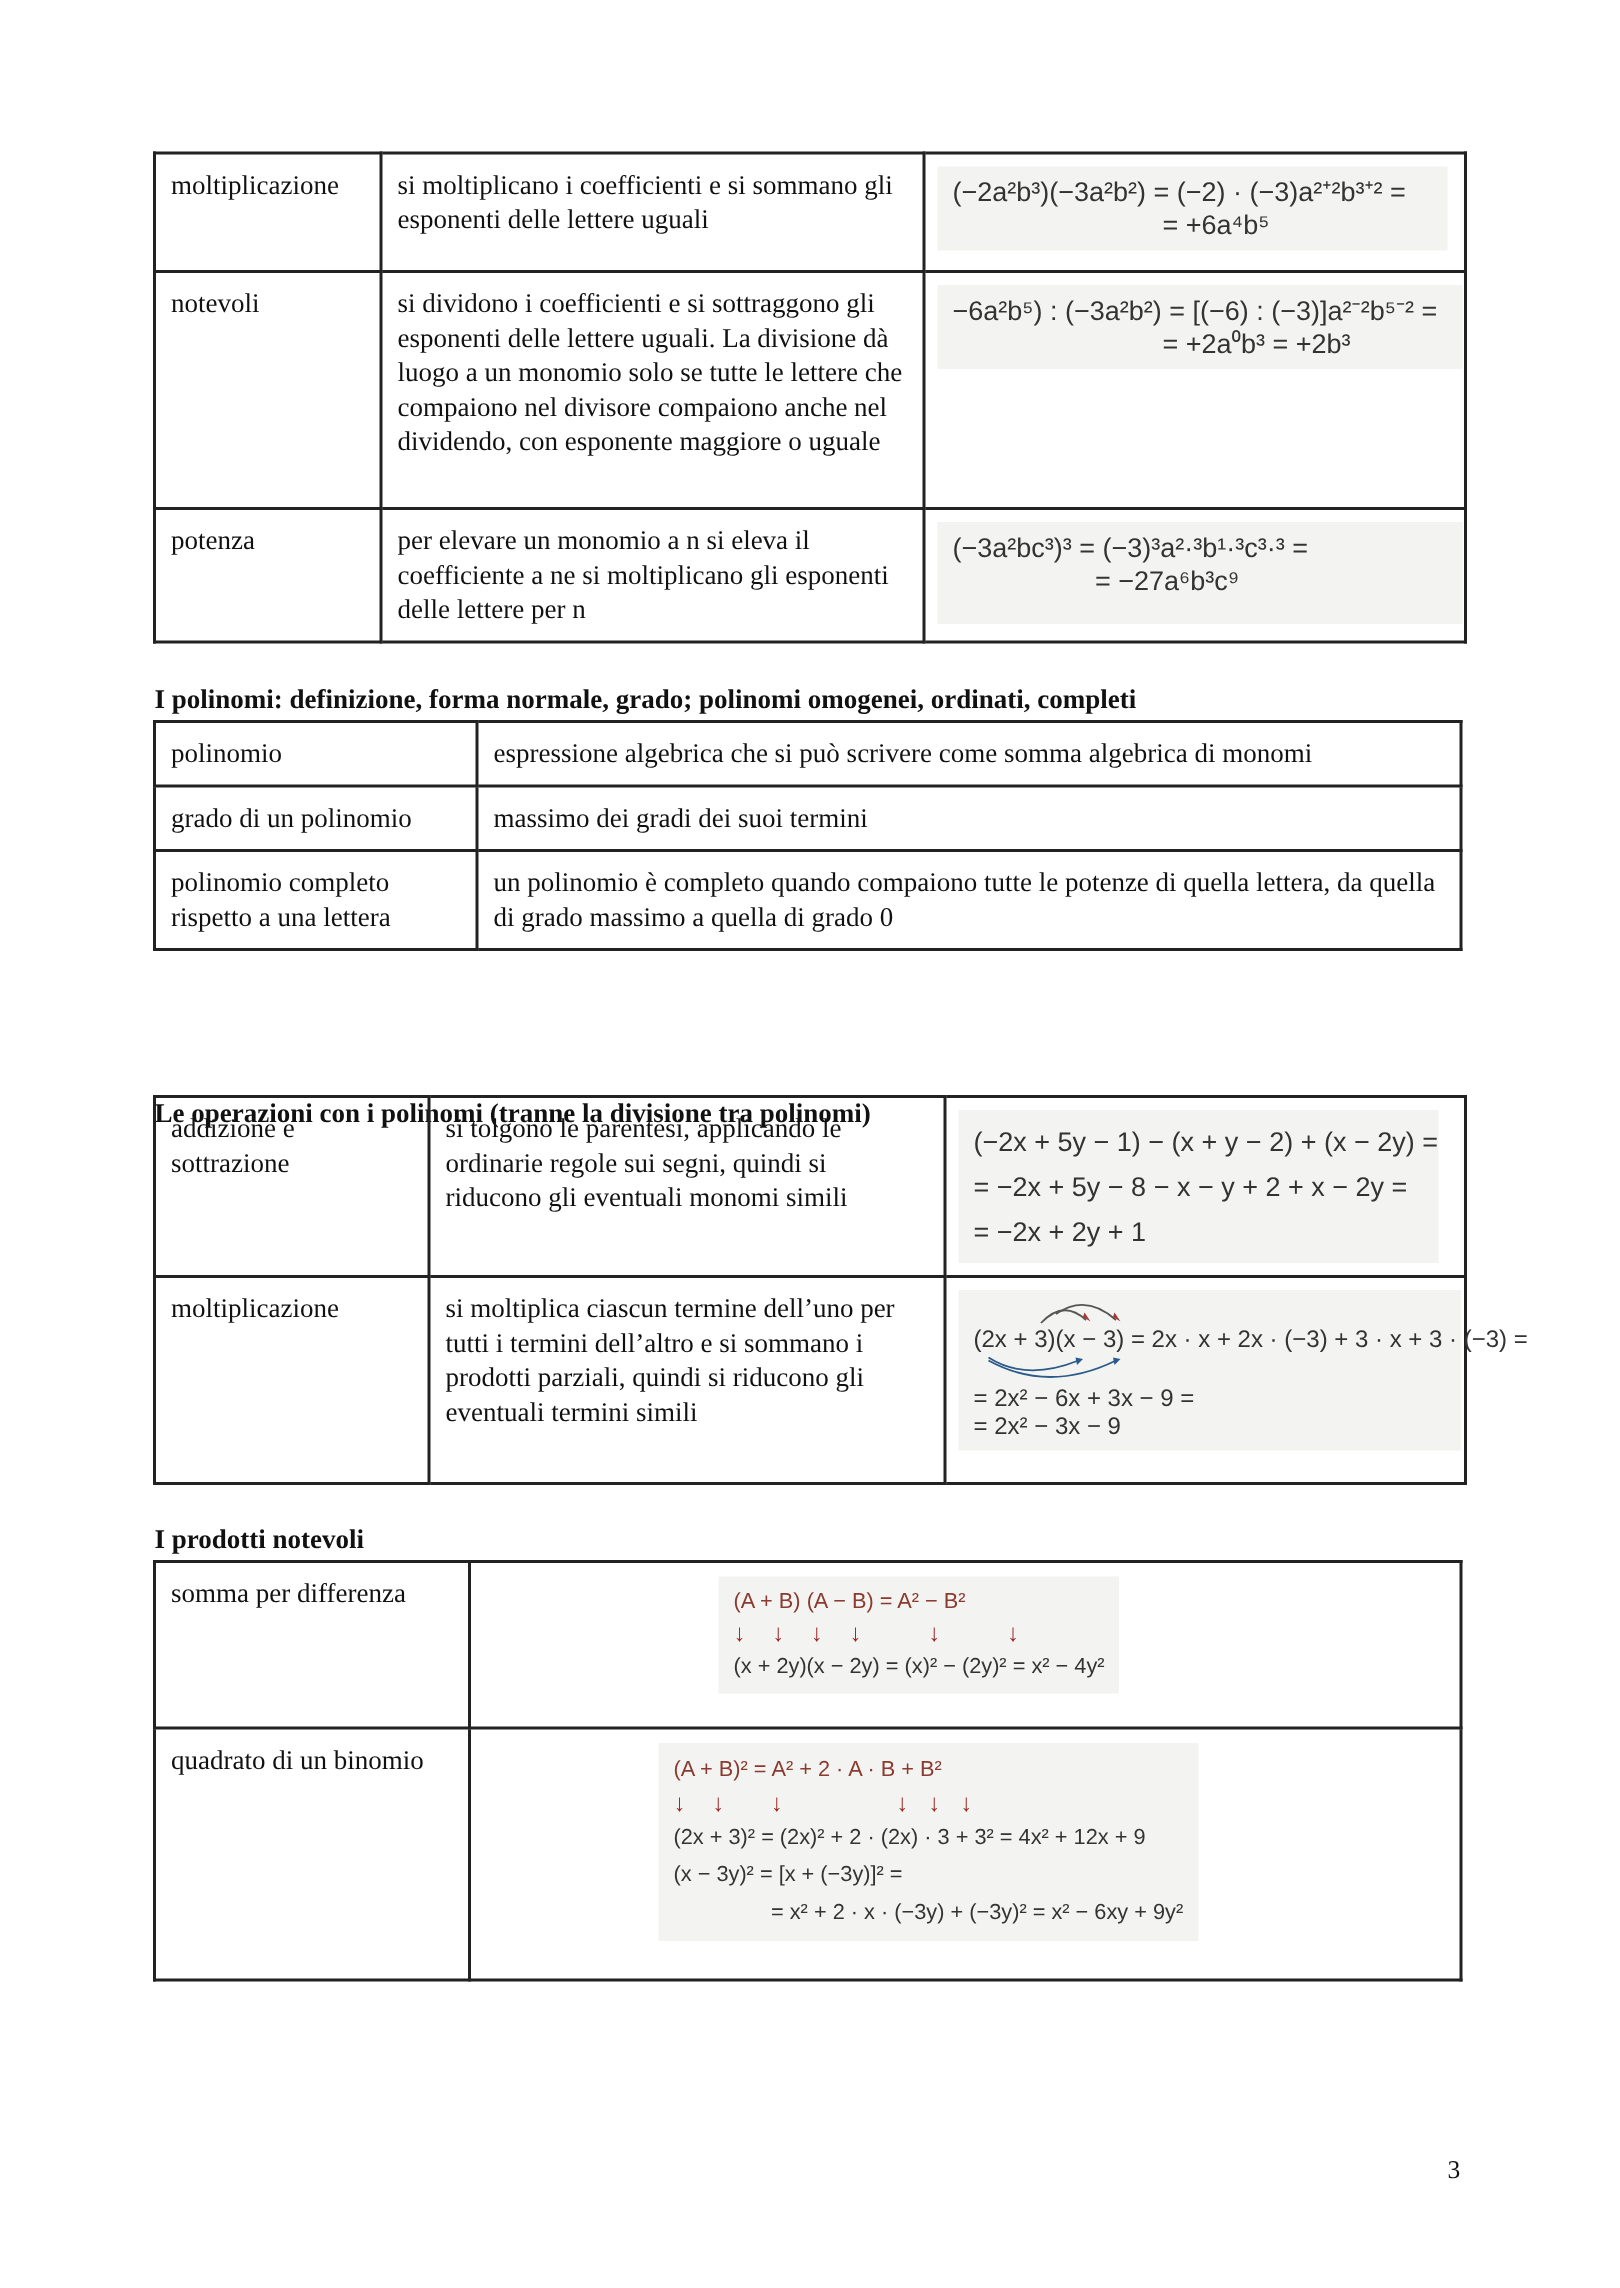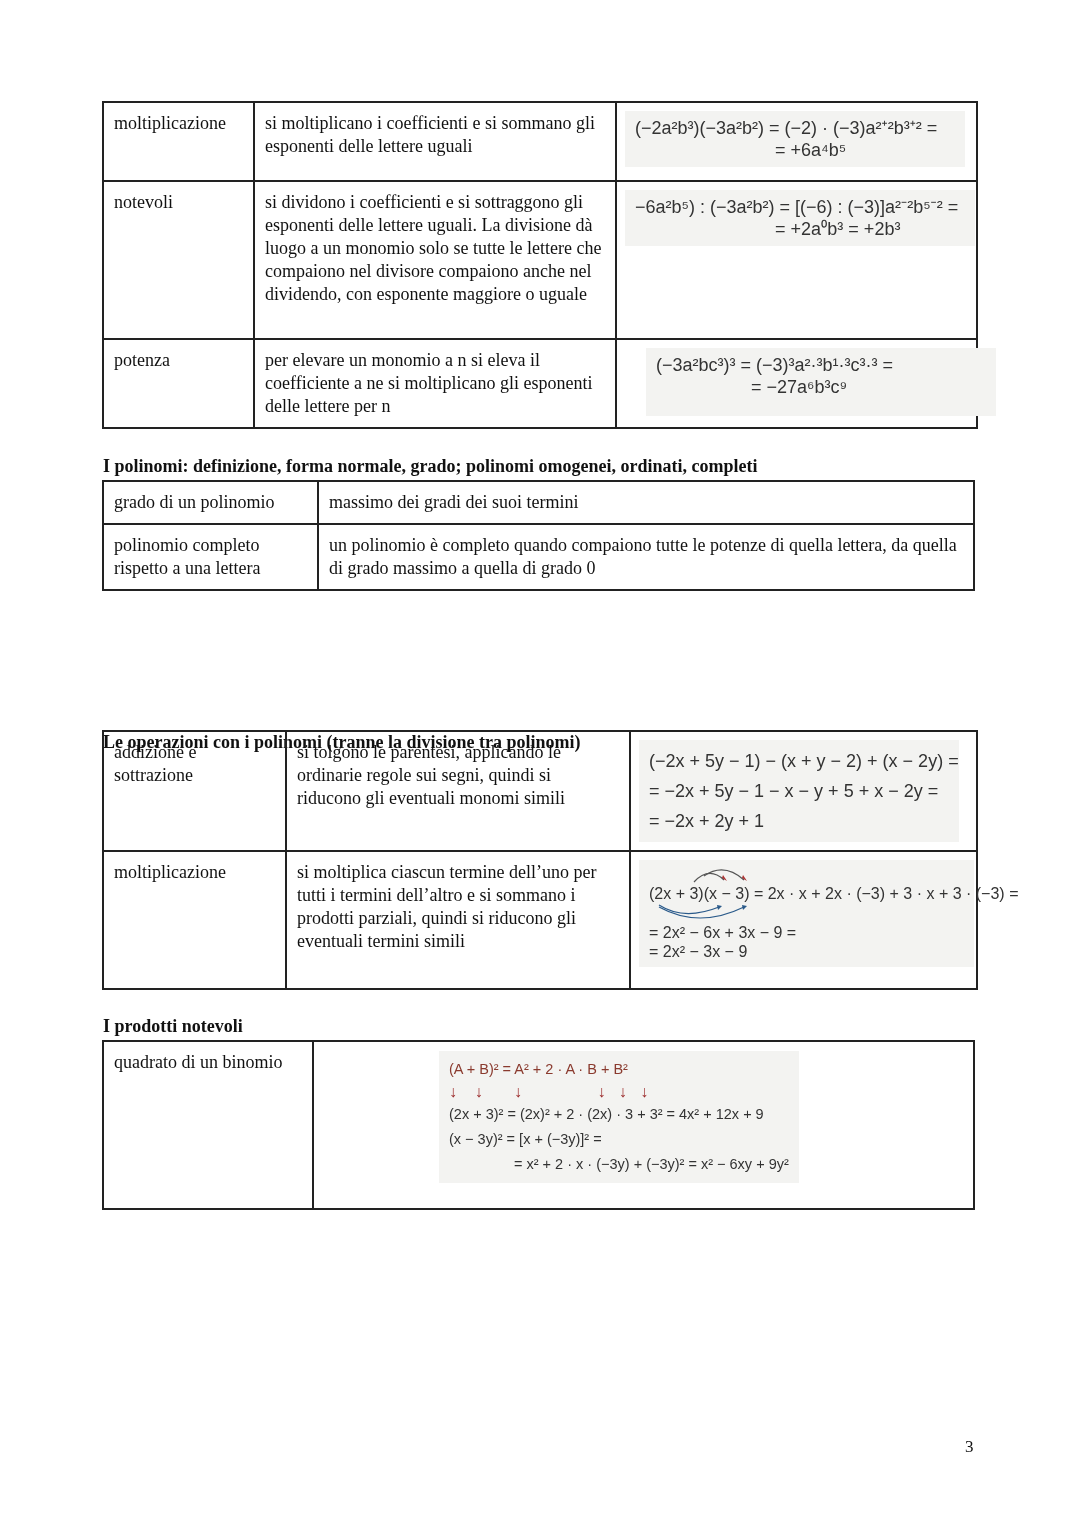--- a/index.html
+++ b/index.html
@@ -56,36 +56,40 @@
       <div class="math" style="width:330px;">
         <div class="line">−6a²b⁵) : (−3a²b²) = [(−6) : (−3)]a²⁻²b⁵⁻² =</div>
         <div class="line indent">= +2a⁰b³ = +2b³</div>
       </div>
     </td>
   </tr>
   <tr style="height:89px;">
     <td>potenza</td>
     <td>per elevare un monomio a n si eleva il coefficiente a ne si moltiplicano gli esponenti delle lettere per n</td>
     <td class="mathcell">
-      <div class="math" style="width:330px; padding-bottom:18px;margin-left:21px;">
+      <div class="math" style="width:330px; padding-bottom:18px;">
         <div class="line">(−3a²bc³)³ = (−3)³a²·³b¹·³c³·³ =</div>
         <div class="line" style="padding-left:95px;">= −27a⁶b³c⁹</div>
       </div>
     </td>
   </tr>
 </tbody>
   </table>
 
 <div class="heading" style="top:456px;">I polinomi: definizione, forma normale, grado; polinomi omogenei, ordinati, completi</div>
 <table class="tbl" style="left:102px; top:480px; width:871px;">
   <colgroup>
       <col style="width:215px">
       <col style="width:656px">
     </colgroup>
   <tbody>
+      <tr style="height:43px;">
+    <td>polinomio</td>
+    <td>espressione algebrica che si può scrivere come somma algebrica di monomi</td>
+  </tr>
   <tr style="height:43px;">
     <td>grado di un polinomio</td>
     <td>massimo dei gradi dei suoi termini</td>
   </tr>
   <tr style="height:66px;">
     <td>polinomio completo rispetto a una lettera</td>
     <td>un polinomio è completo quando compaiono tutte le potenze di quella lettera, da quella di grado massimo a quella di grado 0</td>
   </tr>
 </tbody>
   </table>
@@ -97,21 +101,21 @@
       <col style="width:344px">
       <col style="width:347px">
     </colgroup>
   <tbody>
       <tr style="height:118px;">
     <td>addizione e sottrazione</td>
     <td>si tolgono le parentesi, applicando le ordinarie regole sui segni, quindi si riducono gli eventuali monomi simili</td>
     <td class="mathcell">
       <div class="math" style="width:300px; line-height:30px;">
         <div class="line">(−2x + 5y − 1) − (x + y − 2) + (x − 2y) =</div>
-        <div class="line">= −2x + 5y − 1 − x − y + 5 + x − 2y =</div>
+        <div class="line">= −2x + 5y − 8 − x − y + 2 + x − 2y =</div>
         <div class="line">= −2x + 2y + 1</div>
       </div>
     </td>
   </tr>
   <tr style="height:138px;">
     <td>moltiplicazione</td>
     <td>si moltiplica ciascun termine dell’uno per tutti i termini dell’altro e si sommano i prodotti parziali, quindi si riducono gli eventuali termini simili</td>
     <td class="mathcell">
       <div class="math" style="width:315px; font-size:16px; line-height:19px;">
         <svg class="arc" width="120" height="18" viewBox="0 0 120 18">
@@ -135,20 +139,30 @@
 </tbody>
   </table>
 
 <div class="heading" style="top:1016px;">I prodotti notevoli</div>
 <table class="tbl" style="left:102px; top:1040px; width:871px;">
   <colgroup>
       <col style="width:210px">
       <col style="width:661px">
     </colgroup>
   <tbody>
+      <tr style="height:111px;">
+    <td>somma per differenza</td>
+    <td style="padding-left:165px;">
+      <div class="prod">
+        <div class="line red">(A + B) (A − B)  =  A²  −  B²</div>
+        <div class="arrows">↓    ↓    ↓    ↓          ↓          ↓</div>
+        <div class="line">(x + 2y)(x − 2y) = (x)² − (2y)² = x² − 4y²</div>
+      </div>
+    </td>
+  </tr>
   <tr style="height:168px;">
     <td>quadrato di un binomio</td>
     <td style="padding-left:125px;">
       <div class="prod" style="line-height:25px;">
         <div class="line red">(A + B)² = A² + 2 · A · B + B²</div>
         <div class="arrows">↓    ↓       ↓                 ↓   ↓   ↓</div>
         <div class="line">(2x + 3)² = (2x)² + 2 · (2x) · 3 + 3² = 4x² + 12x + 9</div>
         <div class="line">(x − 3y)² = [x + (−3y)]² =</div>
         <div class="line" style="padding-left:65px;">= x² + 2 · x · (−3y) + (−3y)² = x² − 6xy + 9y²</div>
       </div>

